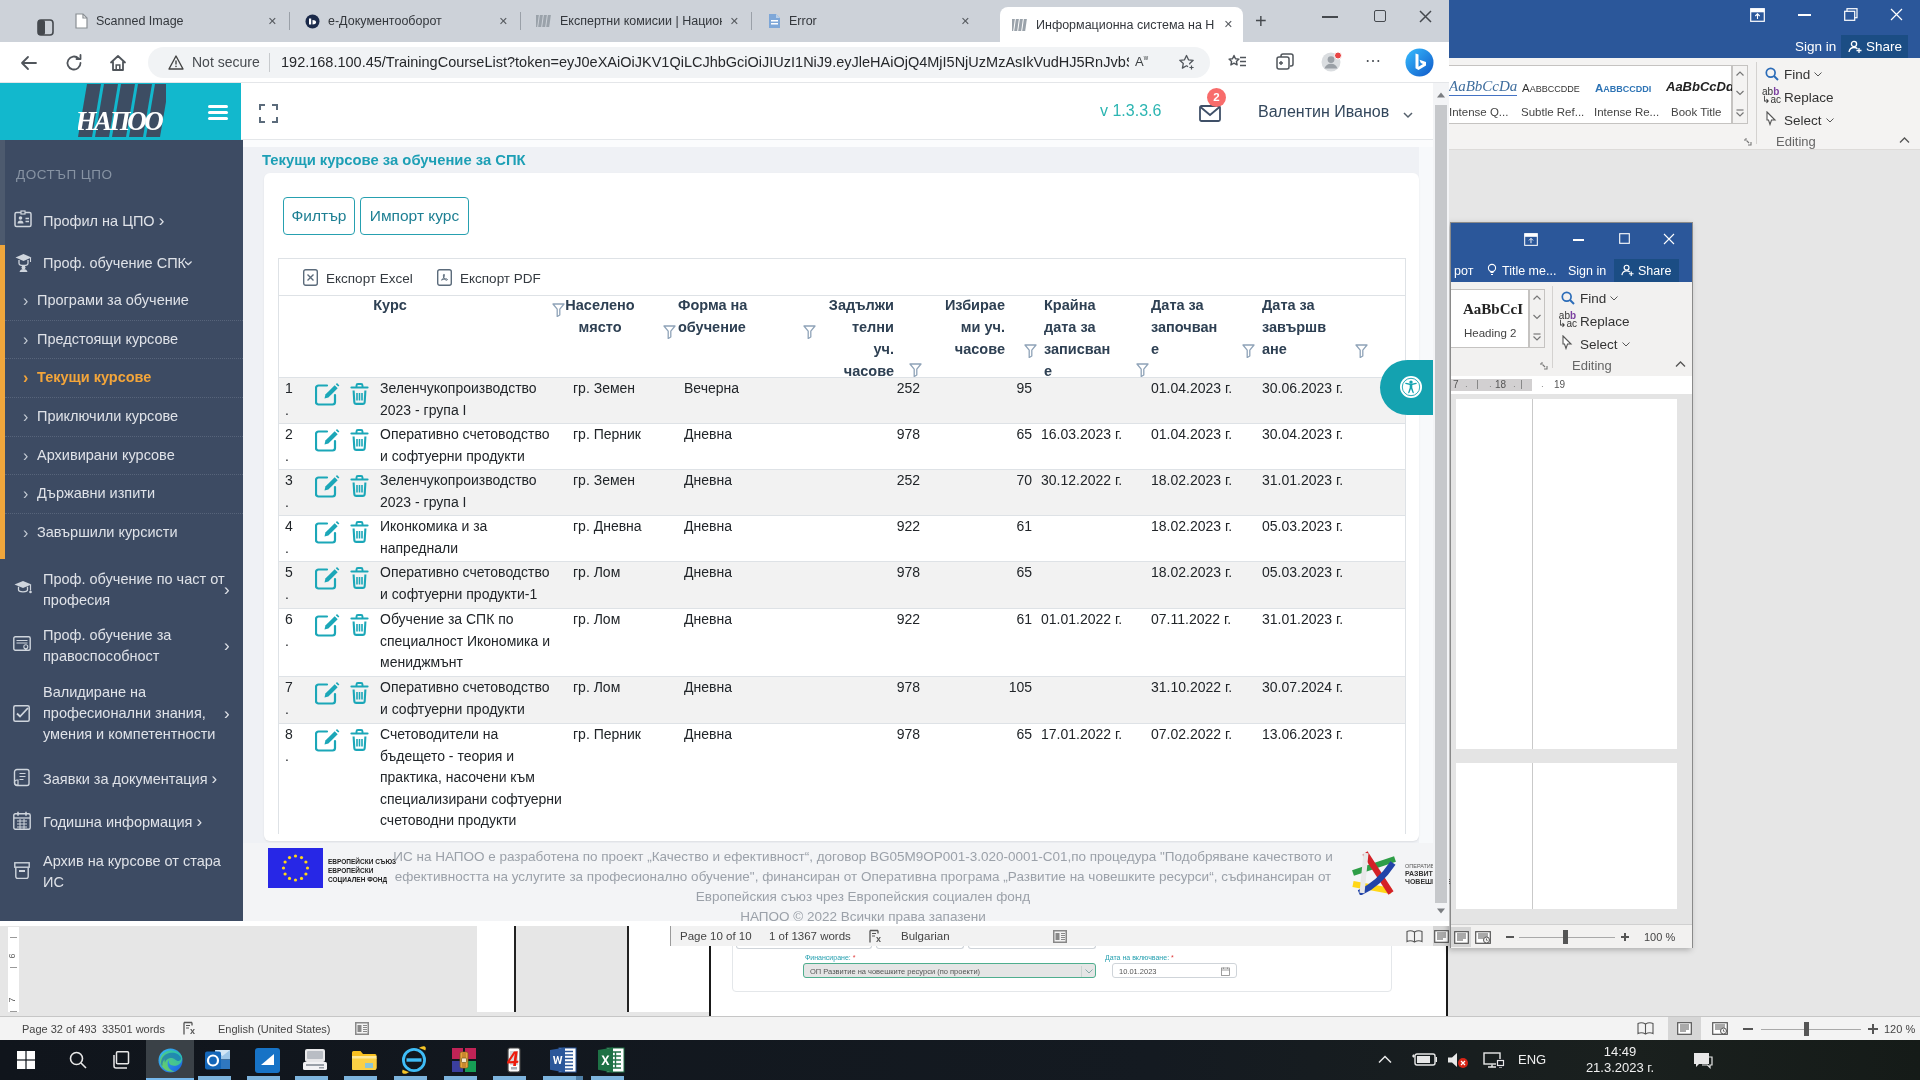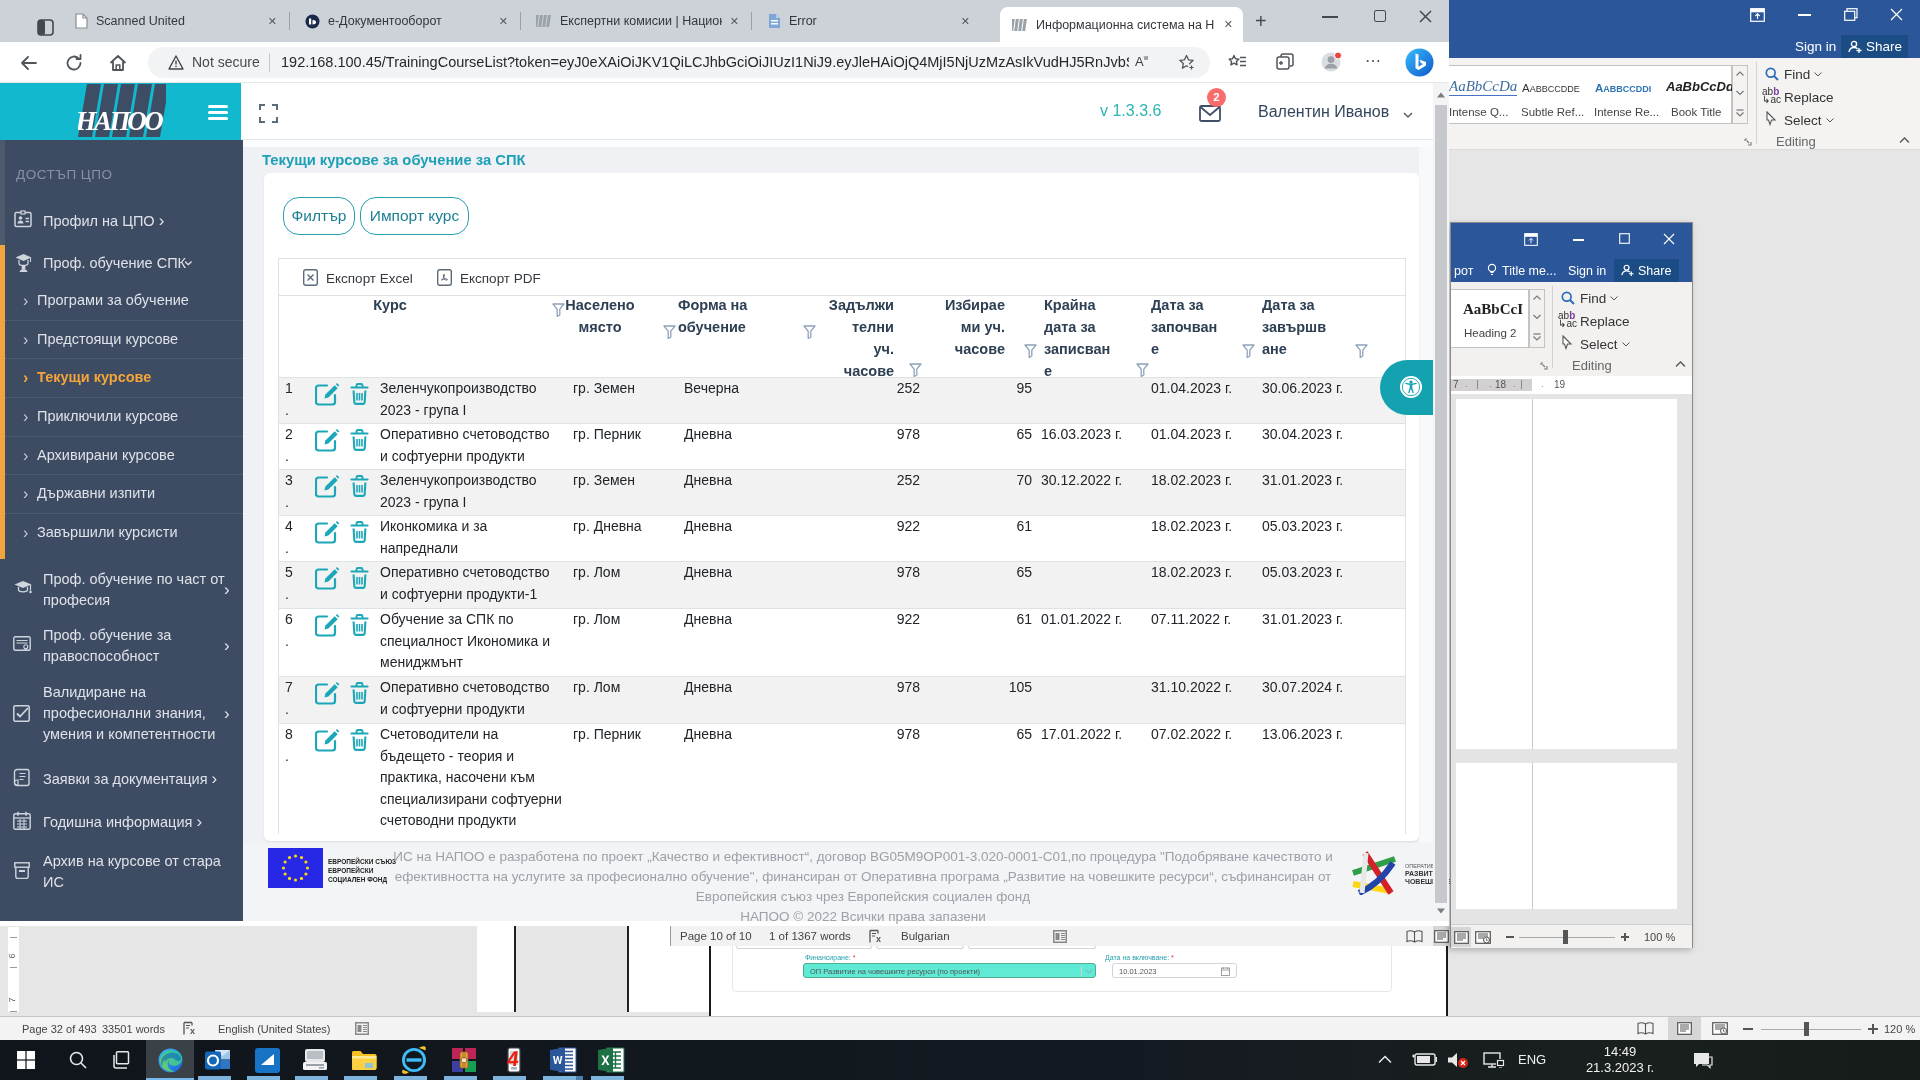--- a/index.html
+++ b/index.html
@@ -9,21 +9,21 @@
   .tab { position:absolute; top:0; height:42px; display:flex; align-items:center; padding:0 10px 0 12px; }
   .tabtitle { font-size:12.5px; color:#33373c; white-space:nowrap; overflow:hidden; flex:1; }
   .tabx { font-size:11px; color:#55595e; margin-left:8px; flex:none; }
   .tabsep { position:absolute; top:12px; width:1px; height:18px; background:#9aa0a8; }
   .sbitem { position:absolute; font-size:14.5px; color:#dfe2e8; white-space:nowrap; }
   .sbitem2 { position:absolute; left:43px; font-size:14.5px; color:#dfe2e8; line-height:21px; }
   .sbarr { font-size:17px; }
   .sbnext { position:absolute; left:224px; font-size:17px; color:#dfe2e8; }
   .sbsub { position:absolute; left:5px; width:238px; height:39px; padding:10px 0 0 32px; font-size:14.5px; color:#dfe2e8; }
   .subarr { position:absolute; left:18px; font-size:16px; color:#c3cad4; }
-  .tealbtn { position:absolute; height:38px; background:#fff; border:1px solid #26a0b0; border-radius:16px; color:#1d7f93; font-size:15.5px; font-family:"Liberation Sans",sans-serif; }
+  .tealbtn { position:absolute; height:38px; background:#fff; border:1px solid #26a0b0; border-radius:4px; color:#1d7f93; font-size:15.5px; font-family:"Liberation Sans",sans-serif; }
   .th { position:absolute; font-size:14.5px; font-weight:bold; color:#2e4053; line-height:22px; }
   .funnel { position:absolute; width:13px; height:14px; }
   .row { position:absolute; left:0; width:1126px; border-top:1px solid #dee2e6; }
   .td { position:absolute; top:0px; font-size:14px; color:#212529; line-height:21.5px; }
   .num1 { left:561px; width:80px; text-align:right; }
   .num2 { left:673px; width:80px; text-align:right; }
   .edit { position:absolute; left:36px; top:4px; width:25px; height:24px; }
   .trash { position:absolute; left:71px; top:4px; width:20px; height:24px; }
   .tbicon { position:absolute; top:0; width:48px; height:40px; display:flex; align-items:center; justify-content:center; }
   .runbar { position:absolute; left:4px; bottom:0; width:33px; height:4px; background:#7db4dd; }
@@ -212,21 +212,21 @@
   </div>
 
   <div id="browser3" class="abs" style="left:709px;top:946px;width:739px;height:70px;background:#fff;border-left:2px solid #1a1a1a;border-right:2px solid #1a1a1a;overflow:hidden;">
 
     <div class="abs" style="left:25px;top:-4px;width:136px;height:7px;background:#fff;border:1px solid #cfd4d9;border-top:none;border-radius:0 0 3px 3px;"></div>
     <div class="abs" style="left:165px;top:-4px;width:88px;height:7px;background:#fff;border:1px solid #cfd4d9;border-top:none;border-radius:0 0 3px 3px;"></div>
     <div class="abs" style="left:257px;top:-4px;width:128px;height:7px;background:#fff;border:1px solid #cfd4d9;border-top:none;border-radius:0 0 3px 3px;"></div>
 
     <div class="abs" style="left:21px;top:-20px;width:660px;height:66px;border:1px solid #e4e7ea;border-radius:4px;"></div>
     <div class="abs" style="left:94px;top:8px;font-size:7px;color:#26a0b0;">Финансиране: <span style="color:#e03b3b;">*</span></div>
-    <div class="abs" style="left:92px;top:17px;width:293px;height:15px;background:#5eead4;border:1px solid #4fae8e;border-radius:3px;">
+    <div class="abs" style="left:92px;top:17px;width:293px;height:15px;background:#e5e5e5;border:1px solid #4fae8e;border-radius:3px;">
       <span class="abs" style="left:6px;top:3px;font-size:7.5px;color:#555;">ОП Развитие на човешките ресурси (по проекти)</span>
       <div class="abs" style="left:277px;top:2px;width:1px;height:11px;background:#c9d4d0;"></div>
       <svg class="abs" style="left:281px;top:5px;" width="8" height="5" viewBox="0 0 8 5">
           <path d="M0.5 0.5L4 4l3.5-3.5" fill="none" stroke="#8aa" stroke-width="1"></path>
         </svg>
     </div>
     <div class="abs" style="left:394px;top:8px;font-size:7px;color:#26a0b0;">Дата на включване: <span style="color:#e03b3b;">*</span></div>
     <div class="abs" style="left:401px;top:17px;width:125px;height:15px;background:#fff;border:1px solid #cfd4d9;border-radius:3px;">
       <span class="abs" style="left:6px;top:3px;font-size:7.5px;color:#555;">10.01.2023</span>
       <svg class="abs" style="left:108px;top:3px;" width="9" height="9" viewBox="0 0 9 9">
@@ -260,21 +260,21 @@
       <div class="abs" style="left:51px;top:41px;font-size:12.5px;color:#fff;">Title me...</div>
       <div class="abs" style="left:117px;top:41px;font-size:12.5px;color:#fff;">Sign in</div>
       <div class="abs" style="left:163px;top:36px;width:65px;height:23px;background:#1b4d84;"></div>
       <svg class="abs" style="left:169px;top:40px;" width="15" height="14" viewBox="0 0 16 15">
           <circle cx="7" cy="5" r="2.6" fill="none" stroke="#fff" stroke-width="1.3"></circle>
           <path d="M2 13c.5-3 2.3-4.5 5-4.5 1.4 0 2.6.4 3.5 1.2" fill="none" stroke="#fff" stroke-width="1.3"></path>
           <path d="M12 9v5M9.5 11.5h5" stroke="#fff" stroke-width="1.3"></path>
         </svg>
       <div class="abs" style="left:187px;top:41px;font-size:12.5px;color:#fff;">Share</div>
     </div>
-    <div class="abs" style="left:0;top:59px;width:241px;height:94px;background:#f2f1f0;">
+    <div class="abs" style="left:0;top:59px;width:241px;height:94px;background:#f2f1f0;text-align:center;">
       <div class="abs" style="left:0;top:7px;width:78px;height:59px;background:#fff;border:1px solid #c5c3c1;border-left:none;">
         <div class="abs" style="left:12px;top:11px;font-size:15px;font-weight:bold;color:#222;font-family:'Liberation Serif',serif;">AaBbCcI</div>
         <div class="abs" style="left:13px;top:37px;font-size:11.5px;color:#444;">Heading 2</div>
       </div>
       <div class="abs" style="left:78px;top:7px;width:16px;height:59px;background:#f2f1f0;border:1px solid #c5c3c1;">
         <svg class="abs" style="left:3px;top:5px;" width="8" height="6" viewBox="0 0 8 6">
             <path d="M0.5 4.5L4 1l3.5 3.5" fill="none" stroke="#777" stroke-width="1.2"></path>
           </svg>
         <svg class="abs" style="left:3px;top:24px;" width="8" height="6" viewBox="0 0 8 6">
             <path d="M0.5 1L4 4.5 7.5 1" fill="none" stroke="#777" stroke-width="1.2"></path>
@@ -360,21 +360,21 @@
       <svg class="abs" style="left:37px;top:19px;" width="17" height="17" viewBox="0 0 17 17">
           <rect x="1" y="1" width="15" height="15" rx="3" fill="none" stroke="#45494e" stroke-width="1.6"></rect>
           <rect x="1" y="1" width="7" height="15" rx="2" fill="#45494e"></rect>
         </svg>
 
       <div class="tab" style="left:62px;width:225px;">
         <svg width="14" height="16" viewBox="0 0 14 16" style="margin-right:8px;flex:none;">
             <path d="M2 1h7l4 4v10H2z" fill="#fff" stroke="#8a8f94" stroke-width="1.2"></path>
             <path d="M9 1v4h4" fill="none" stroke="#8a8f94" stroke-width="1.2"></path>
           </svg>
-        <span class="tabtitle">Scanned United</span>
+        <span class="tabtitle">Scanned Image</span>
           <span class="tabx">✕</span>
       </div>
       <div class="tabsep" style="left:289px;"></div>
       <div class="tab" style="left:293px;width:225px;">
         <svg width="15" height="15" viewBox="0 0 15 15" style="margin-right:8px;flex:none;">
             <circle cx="7.5" cy="7.5" r="7" fill="#1b2a4a"></circle>
             <path d="M4 4.5h2.2v6H4zM7.5 6c2 0 3.6.9 3.6 2.2S9.5 10.5 7.5 10.5z" fill="#fff"></path>
           </svg>
         <span class="tabtitle">е-Документооборот</span>
           <span class="tabx">✕</span>

